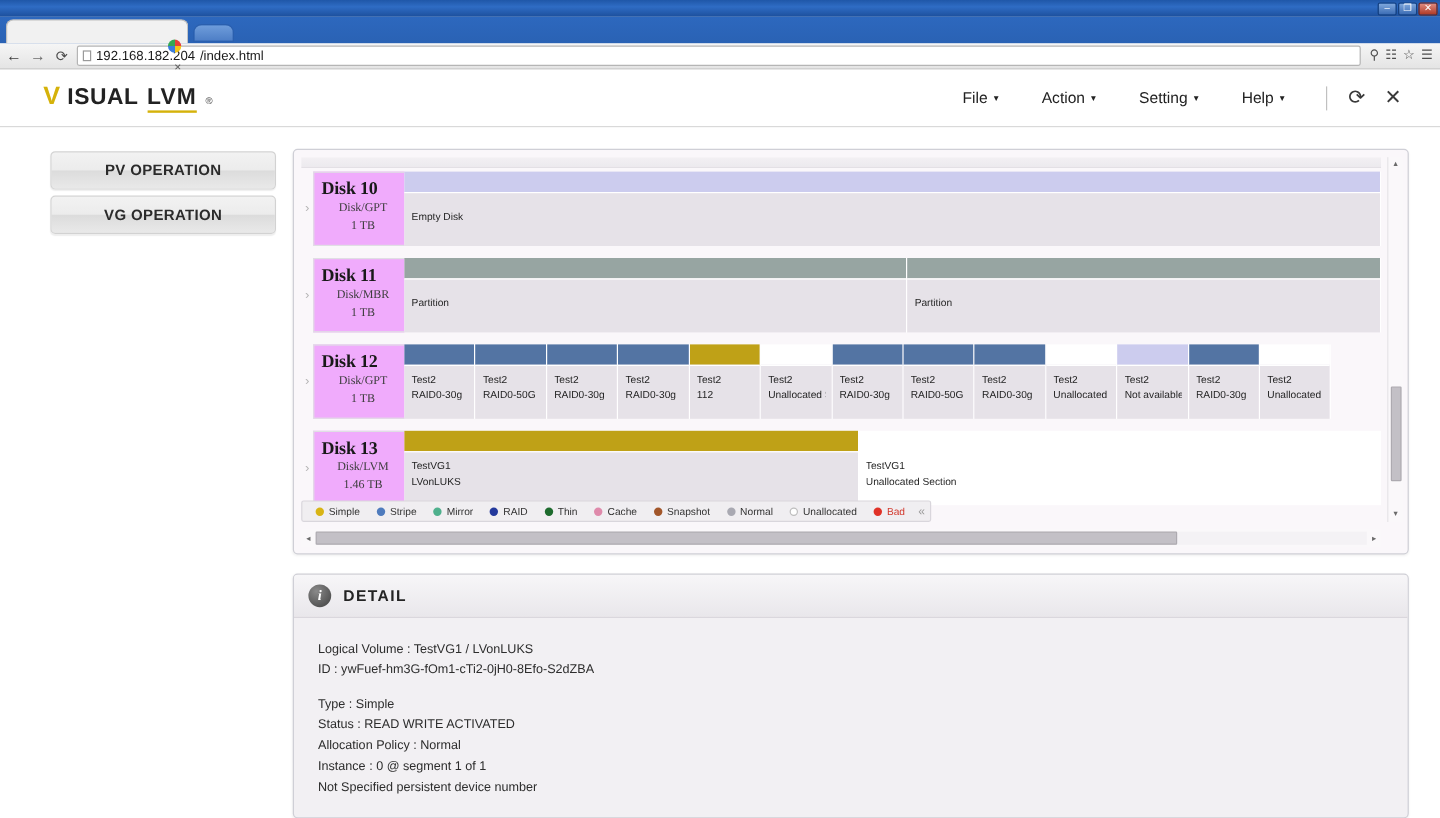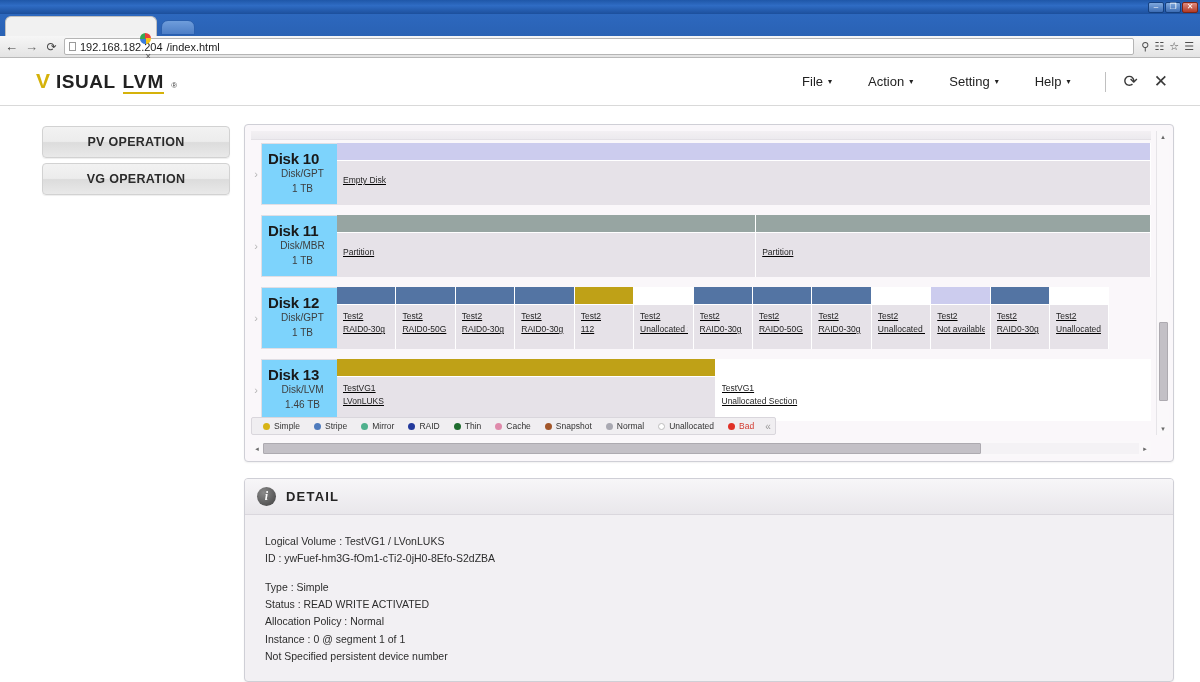--- a/index.html
+++ b/index.html
@@ -194,38 +194,38 @@
     margin-bottom: 10px;
     position: relative;
   }
   .row-arrow {
     width: 10px; flex: 0 0 10px;
     display: flex; align-items: center; justify-content: center;
     color: #b5b5b5; font-size: 11px;
   }
   .disk-label {
     width: 76px; flex: 0 0 76px;
-    background: #7dd3fc;
+    background: #f0abfc;
     border: 1px solid #e0dee4;
     border-right: none;
     padding: 6px 0 16px 6px;
+    font-family: Liberation Serif, serif;
   }
   .disk-name { font-size: 15px; font-weight: bold; color: #191919; letter-spacing: -0.2px;}
   .disk-meta { font-size: 10px; color: #3d3d3d; line-height: 1.45; text-align: center; }
 
   .segments {
     flex: 1 1 auto;
     display: flex;
     min-width: 0;
   }
   .seg {
     display: flex; flex-direction: column;
     border-right: 1px solid #ffffff;
     min-width: 0;
-    text-decoration: underline;
   }
   .seg-bar { height: 17px; }
   .seg-body {
     flex: 1 1 auto;
     background: #e6e2e8;
     padding: 5px 5px 0 6px;
     border-top: 1px solid #ffffff;
     overflow: hidden;
   }
   .seg-body.white { background: #ffffff; }

